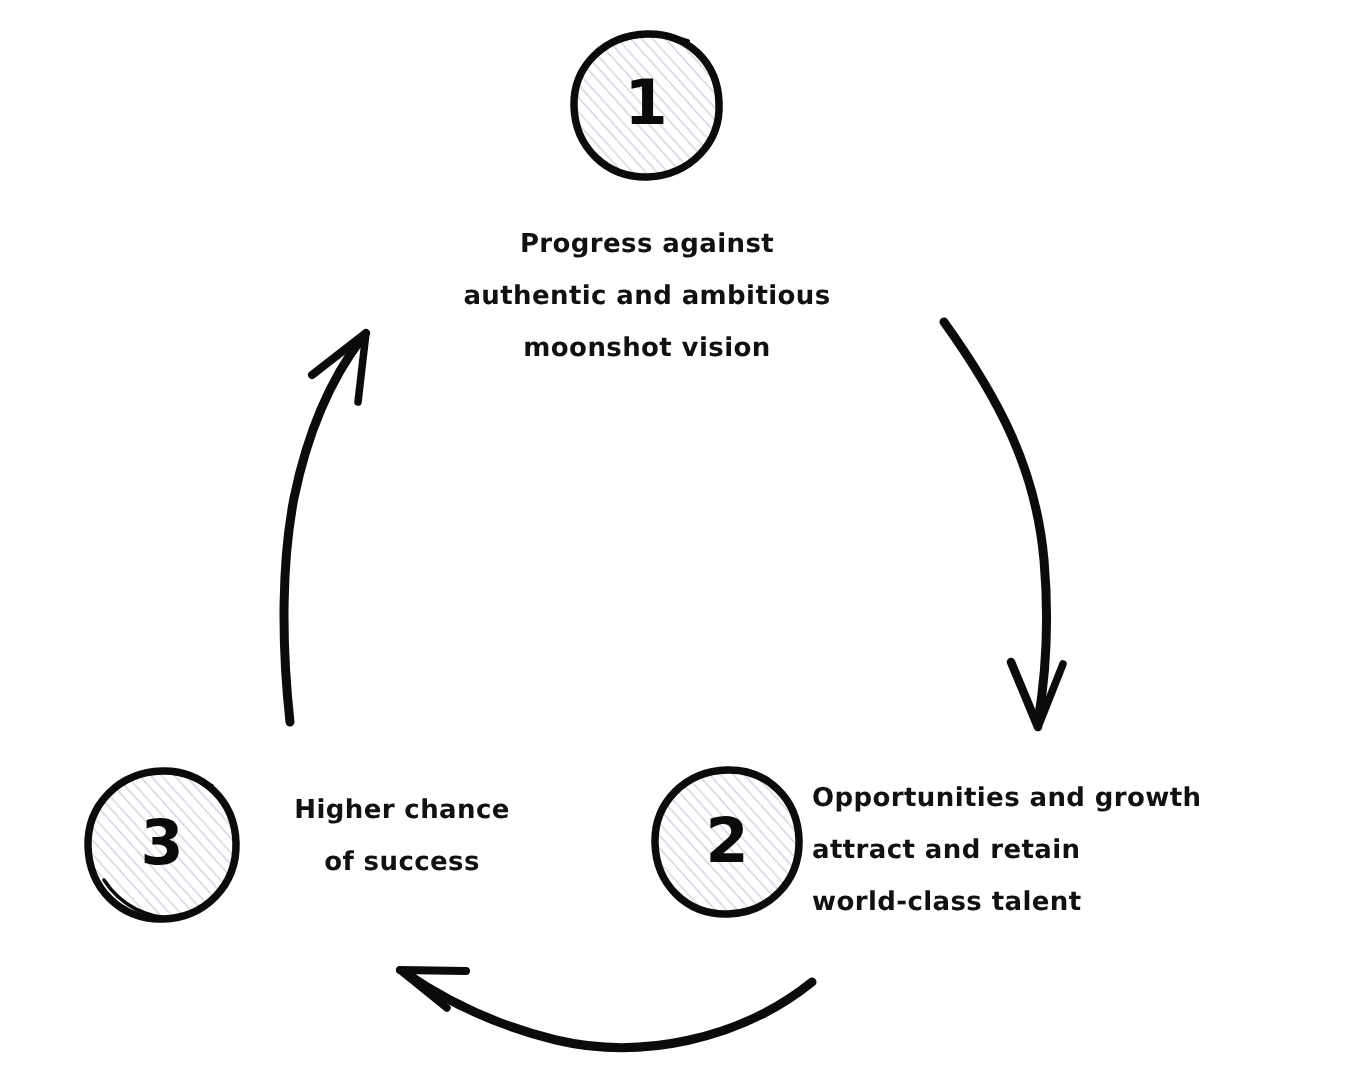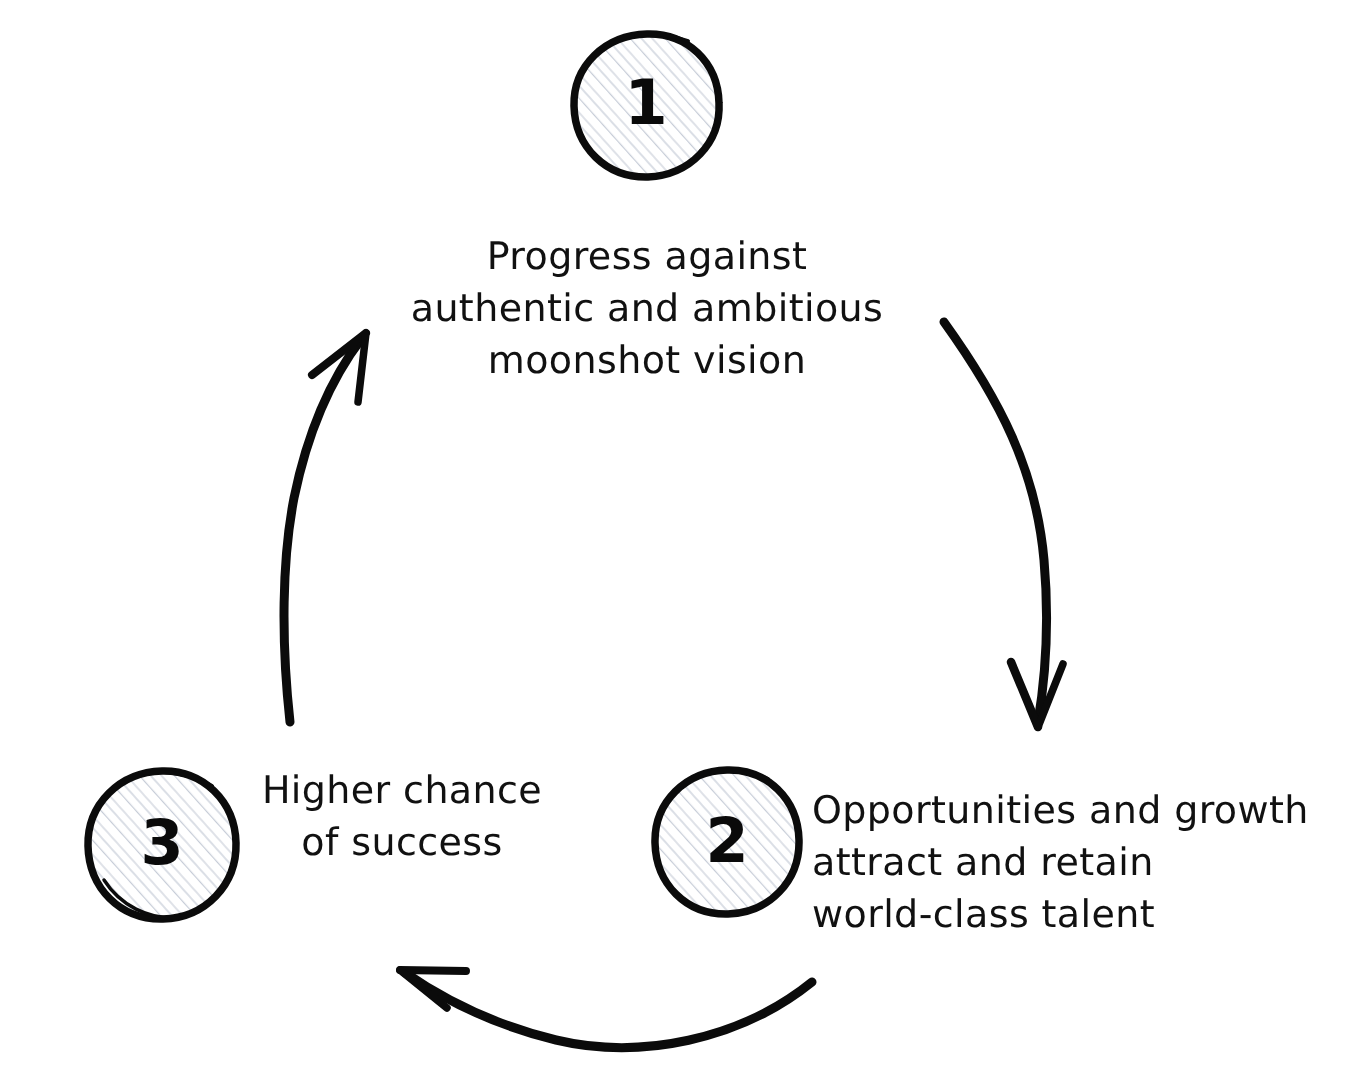--- a/index.html
+++ b/index.html
@@ -23,42 +23,41 @@
     position: absolute;
     top: 0;
     left: 0;
     width: 1364px;
     height: 1086px;
   }
   .node-label {
     position: absolute;
     color: #111111;
     font-family: "DejaVu Sans", sans-serif;
-    font-size: 38px;
+    font-size: 26px;
     line-height: 52px;
-    font-weight: 400;
+    font-weight: 700;
     letter-spacing: 0.4px;
     white-space: pre-line;
     text-rendering: geometricPrecision;
-    margin-top: 12px;
   }
   #label-1 {
     left: 382px;
     top: 218px;
     width: 530px;
     text-align: center;
   }
   #label-2 {
     left: 812px;
     top: 772px;
     width: 520px;
   }
   #label-3 {
     left: 252px;
-    top: 752px;
+    top: 784px;
     width: 300px;
     text-align: center;
   }
   .circle-number {
     position: absolute;
     color: #0a0a0a;
     font-family: "DejaVu Sans", sans-serif;
     font-size: 62px;
     font-weight: 700;
     line-height: 1;

